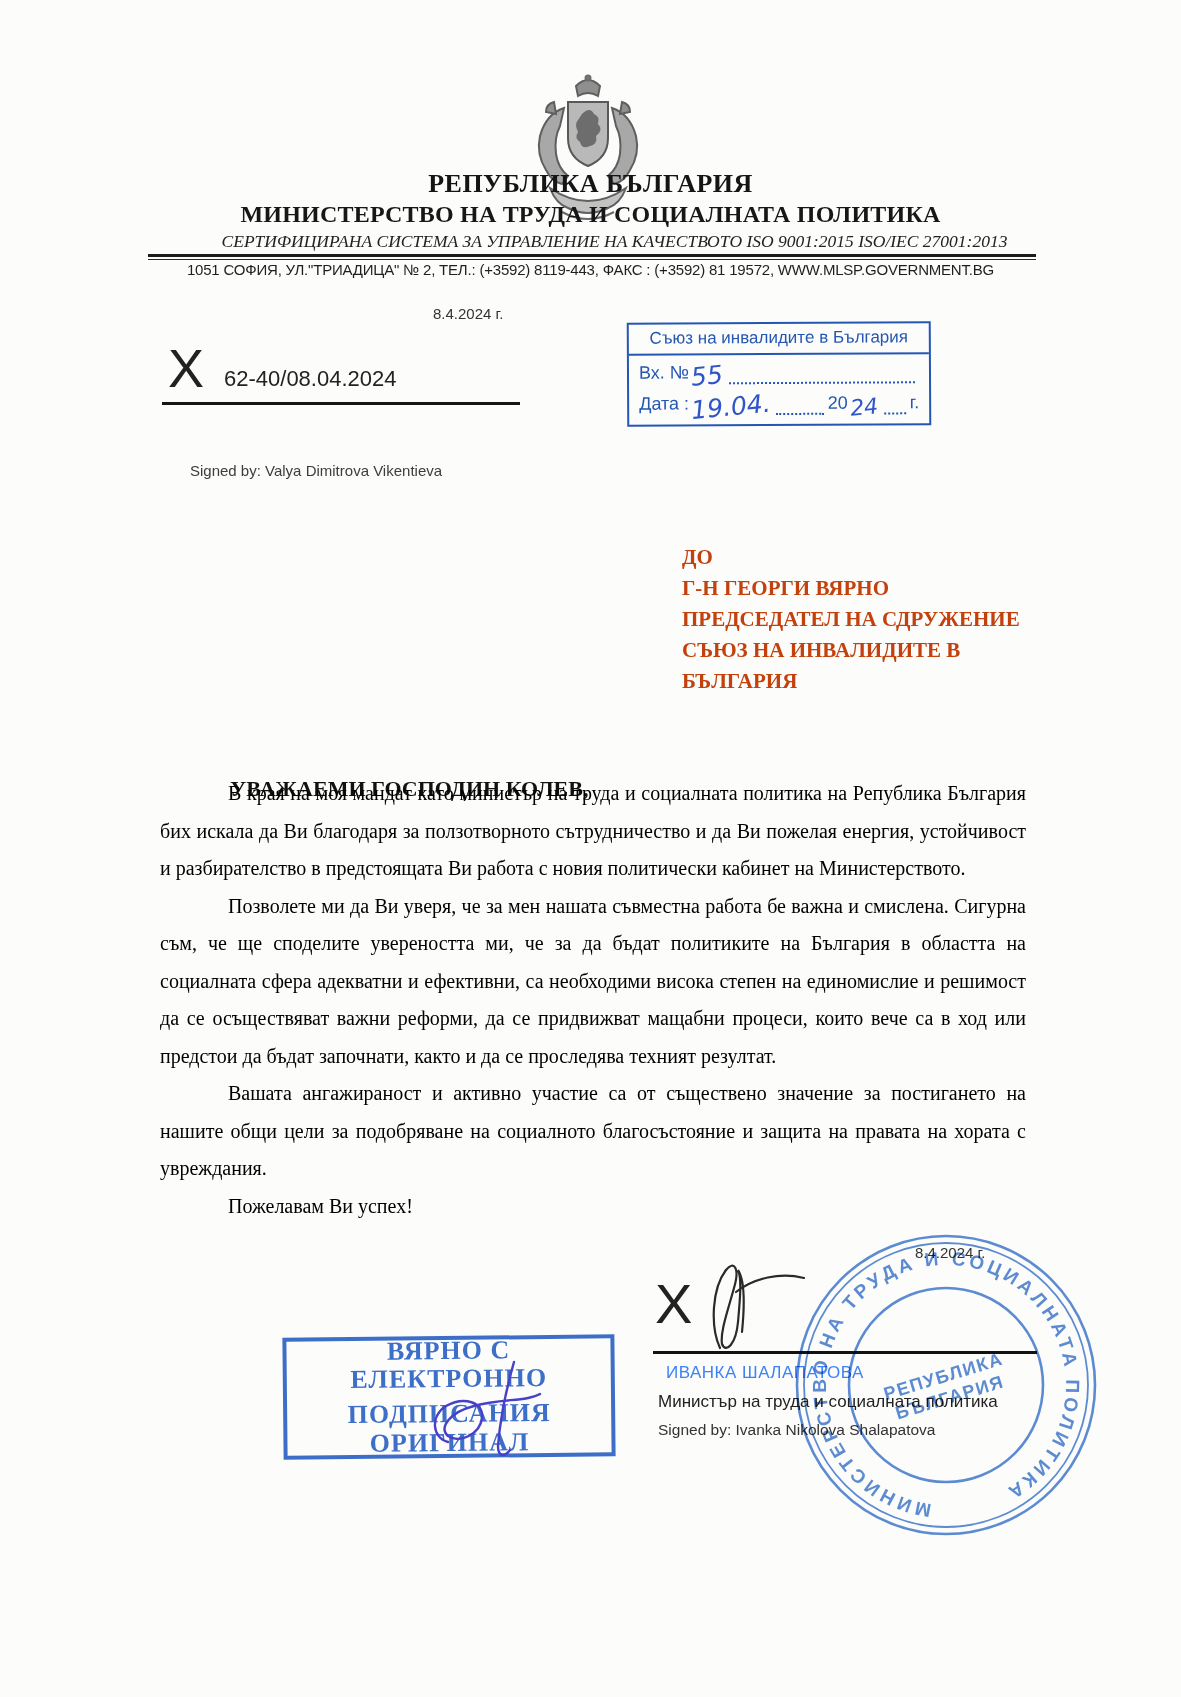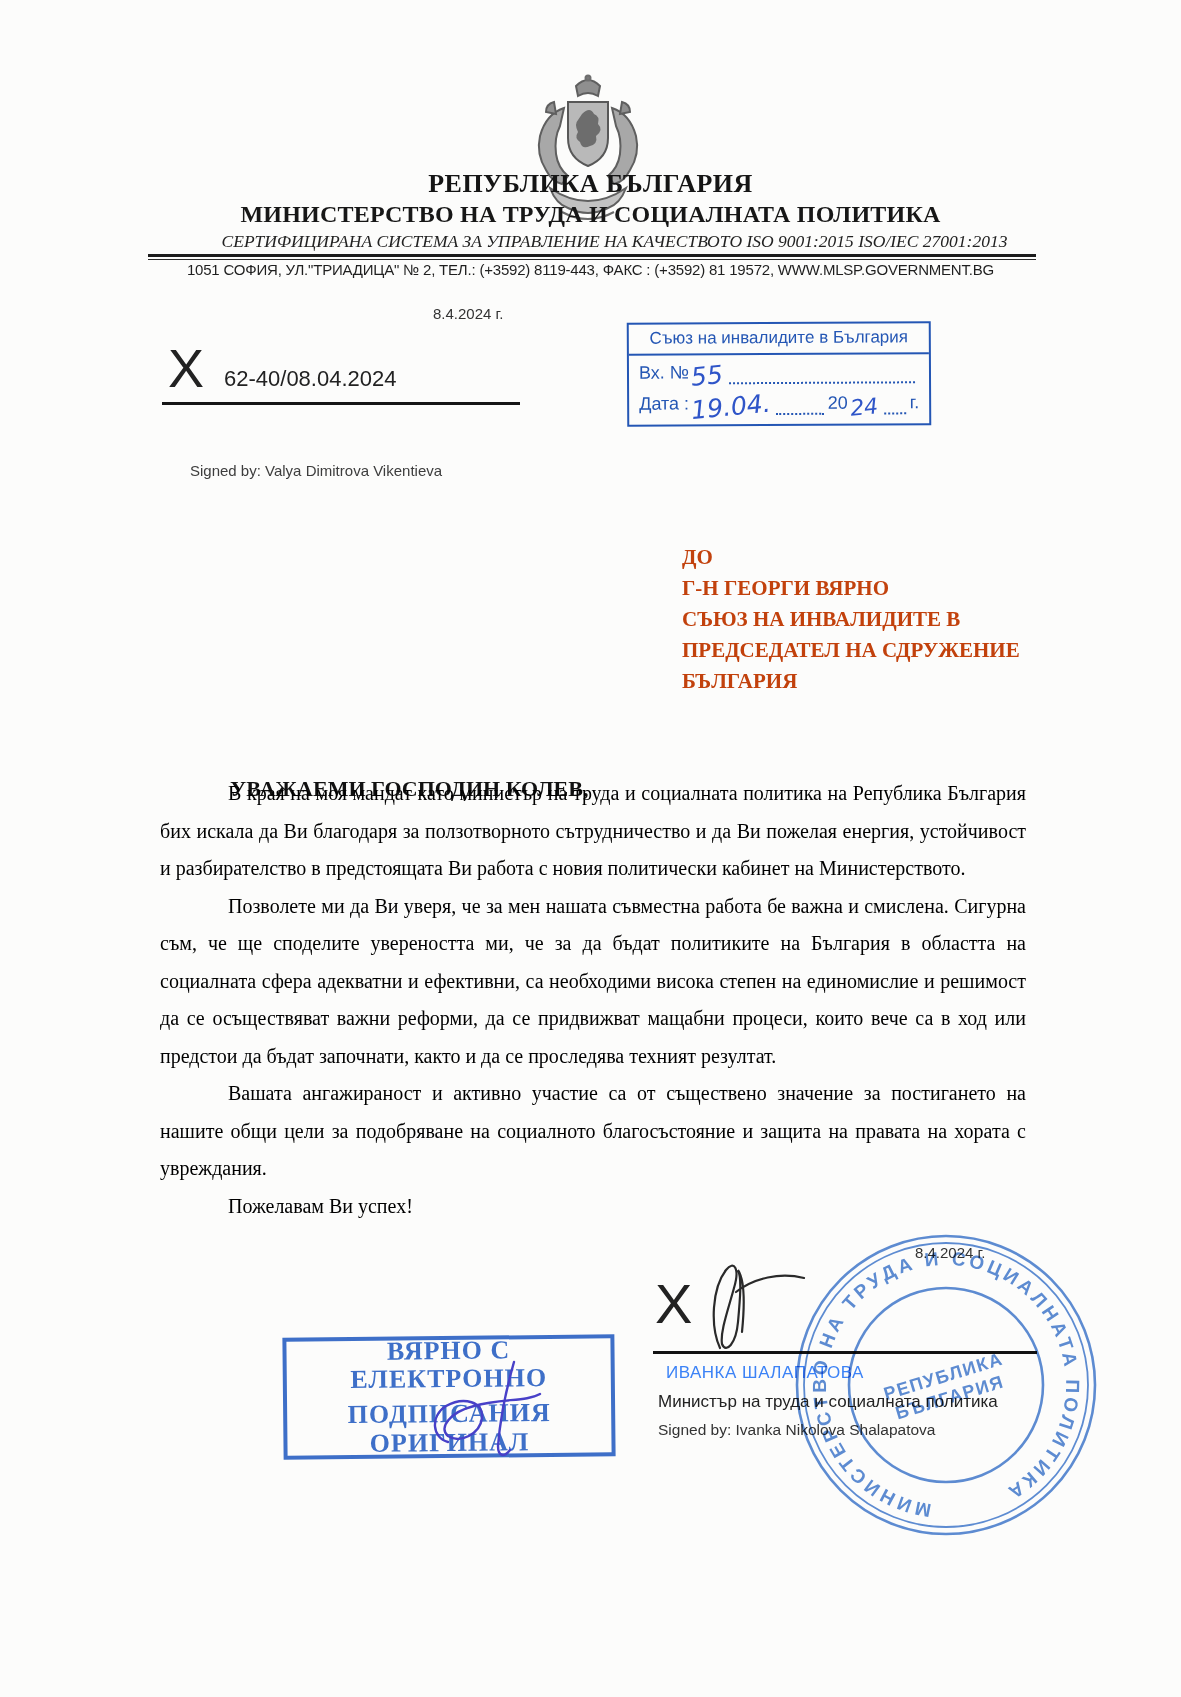--- a/index.html
+++ b/index.html
@@ -131,22 +131,22 @@
       <span>20</span>
       <span class="hand small">24</span>
       <span class="leader short"></span>
       <span>г.</span>
     </div>
   </div>
 
   <div class="abs recipient">
     <div>ДО</div>
     <div>Г-Н ГЕОРГИ ВЯРНО</div>
+    <div>ПРЕДСЕДАТЕЛ НА СДРУЖЕНИЕ</div>
     <div>СЪЮЗ НА ИНВАЛИДИТЕ В</div>
-    <div>ПРЕДСЕДАТЕЛ НА СДРУЖЕНИЕ</div>
     <div>БЪЛГАРИЯ</div>
   </div>
 
   <div class="abs salutation">УВАЖАЕМИ ГОСПОДИН КОЛЕВ,</div>
   <div class="abs body">
     <p>В края на моя мандат като министър на труда и социалната политика на Република България бих искала да Ви благодаря за ползотворното сътрудничество и да Ви пожелая енергия, устойчивост и разбирателство в предстоящата Ви работа с новия политически кабинет на Министерството.</p>
     <p>Позволете ми да Ви уверя, че за мен нашата съвместна работа бе важна и смислена. Сигурна съм, че ще споделите увереността ми, че за да бъдат политиките на България в областта на социалната сфера адекватни и ефективни, са необходими висока степен на единомислие и решимост да се осъществяват важни реформи, да се придвижват мащабни процеси, които вече са в ход или предстои да бъдат започнати, както и да се проследява техният резултат.</p>
     <p>Вашата ангажираност и активно участие са от съществено значение за постигането на нашите общи цели за подобряване на социалното благосъстояние и защита на правата на хората с увреждания.</p>
     <p class="closing">Пожелавам Ви успех!</p>
   </div>

